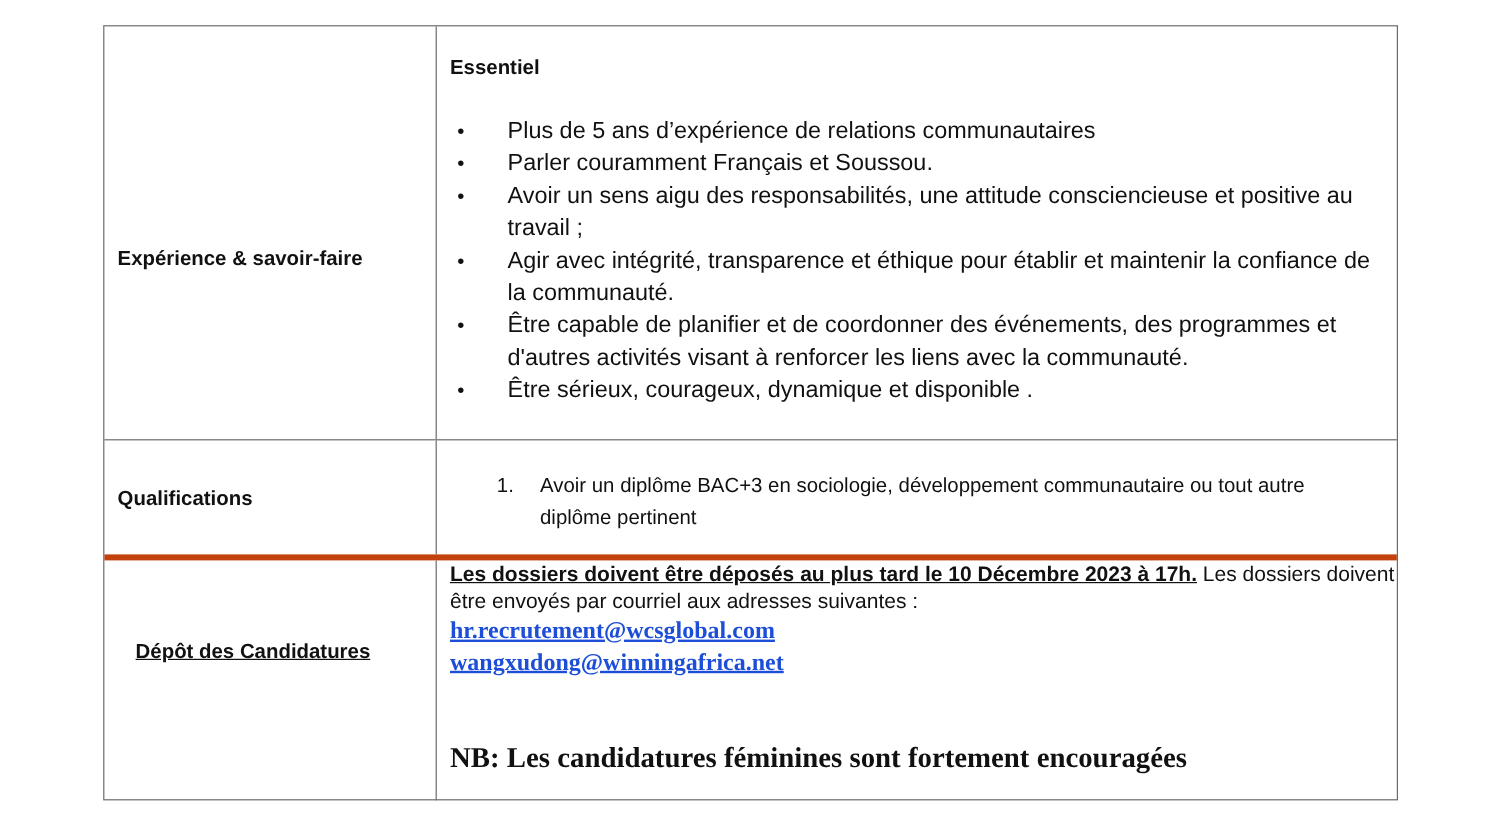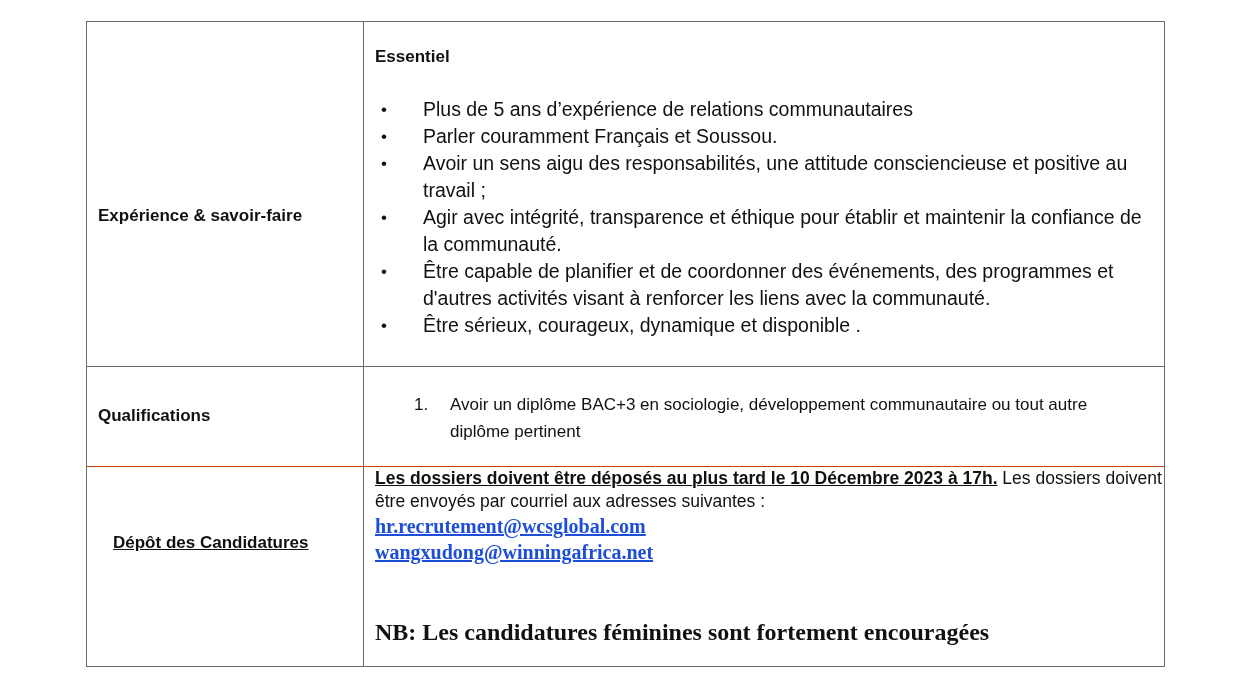--- a/index.html
+++ b/index.html
@@ -2,21 +2,21 @@
 <html><head>
 <meta charset="utf-8">
 <style>
   html, body { margin: 0; padding: 0; background: #ffffff; }
   body { width: 1240px; height: 693px; position: relative; overflow: hidden;
          font-family: "Liberation Sans", sans-serif; color: #111; }
   .tbl { position: absolute; left: 86px; top: 21px; width: 1079px; height: 646px;
          border: 1px solid #6b6b6b; box-sizing: border-box; }
   .row { position: absolute; left: 0; width: 100%; box-sizing: border-box; }
   .row.r1 { top: 0; height: 345px; border-bottom: 1px solid #6b6b6b; }
-  .row.r2 { top: 345px; height: 100px; border-bottom: 1px solid #c2410c; }
+  .row.r2 { top: 345px; height: 100px; border-bottom: 5px solid #c2410c; }
   .row.r3 { top: 445px; height: 200px; }
   .vline { position: absolute; left: 276px; top: 0; bottom: 0; width: 1px; background: #6b6b6b; }
   .label-cell { position: absolute; left: 0; width: 276px; top: 0; bottom: 0; }
   .content-cell { position: absolute; left: 277px; right: 0; top: 0; bottom: 0; }
 
   
   .r1 .label { position: absolute; left: 11px; top: 138px; font-size: 17px; line-height: 23px; margin-top: 44px; }
   .r1 .label b { font-weight: bold; }
   .r1 .label .sub { display: block; font-size: 17px; }
   .r1 .label .sub .paren { font-weight: bold; }

